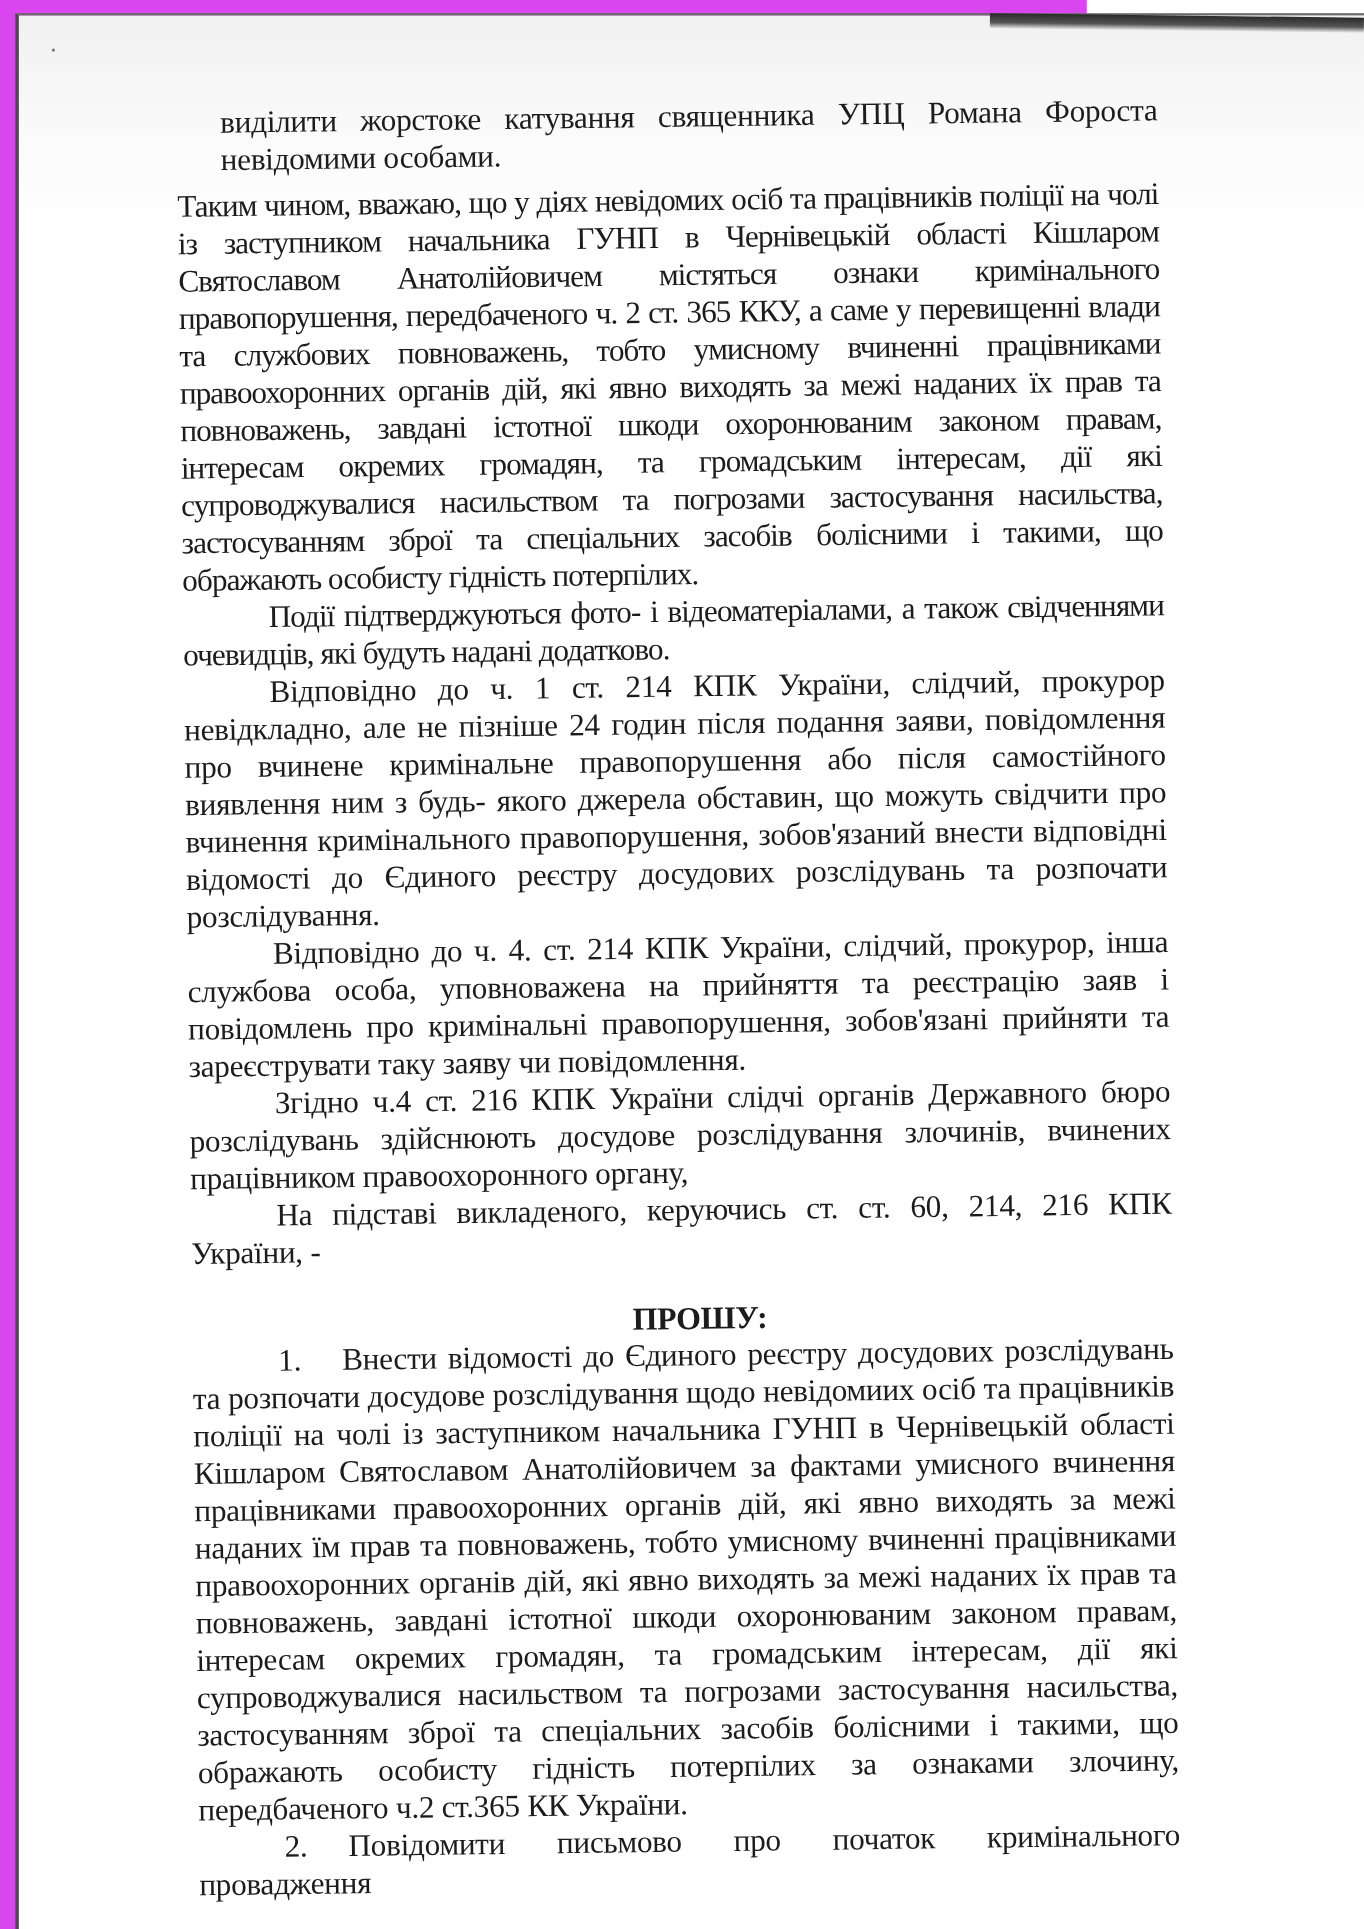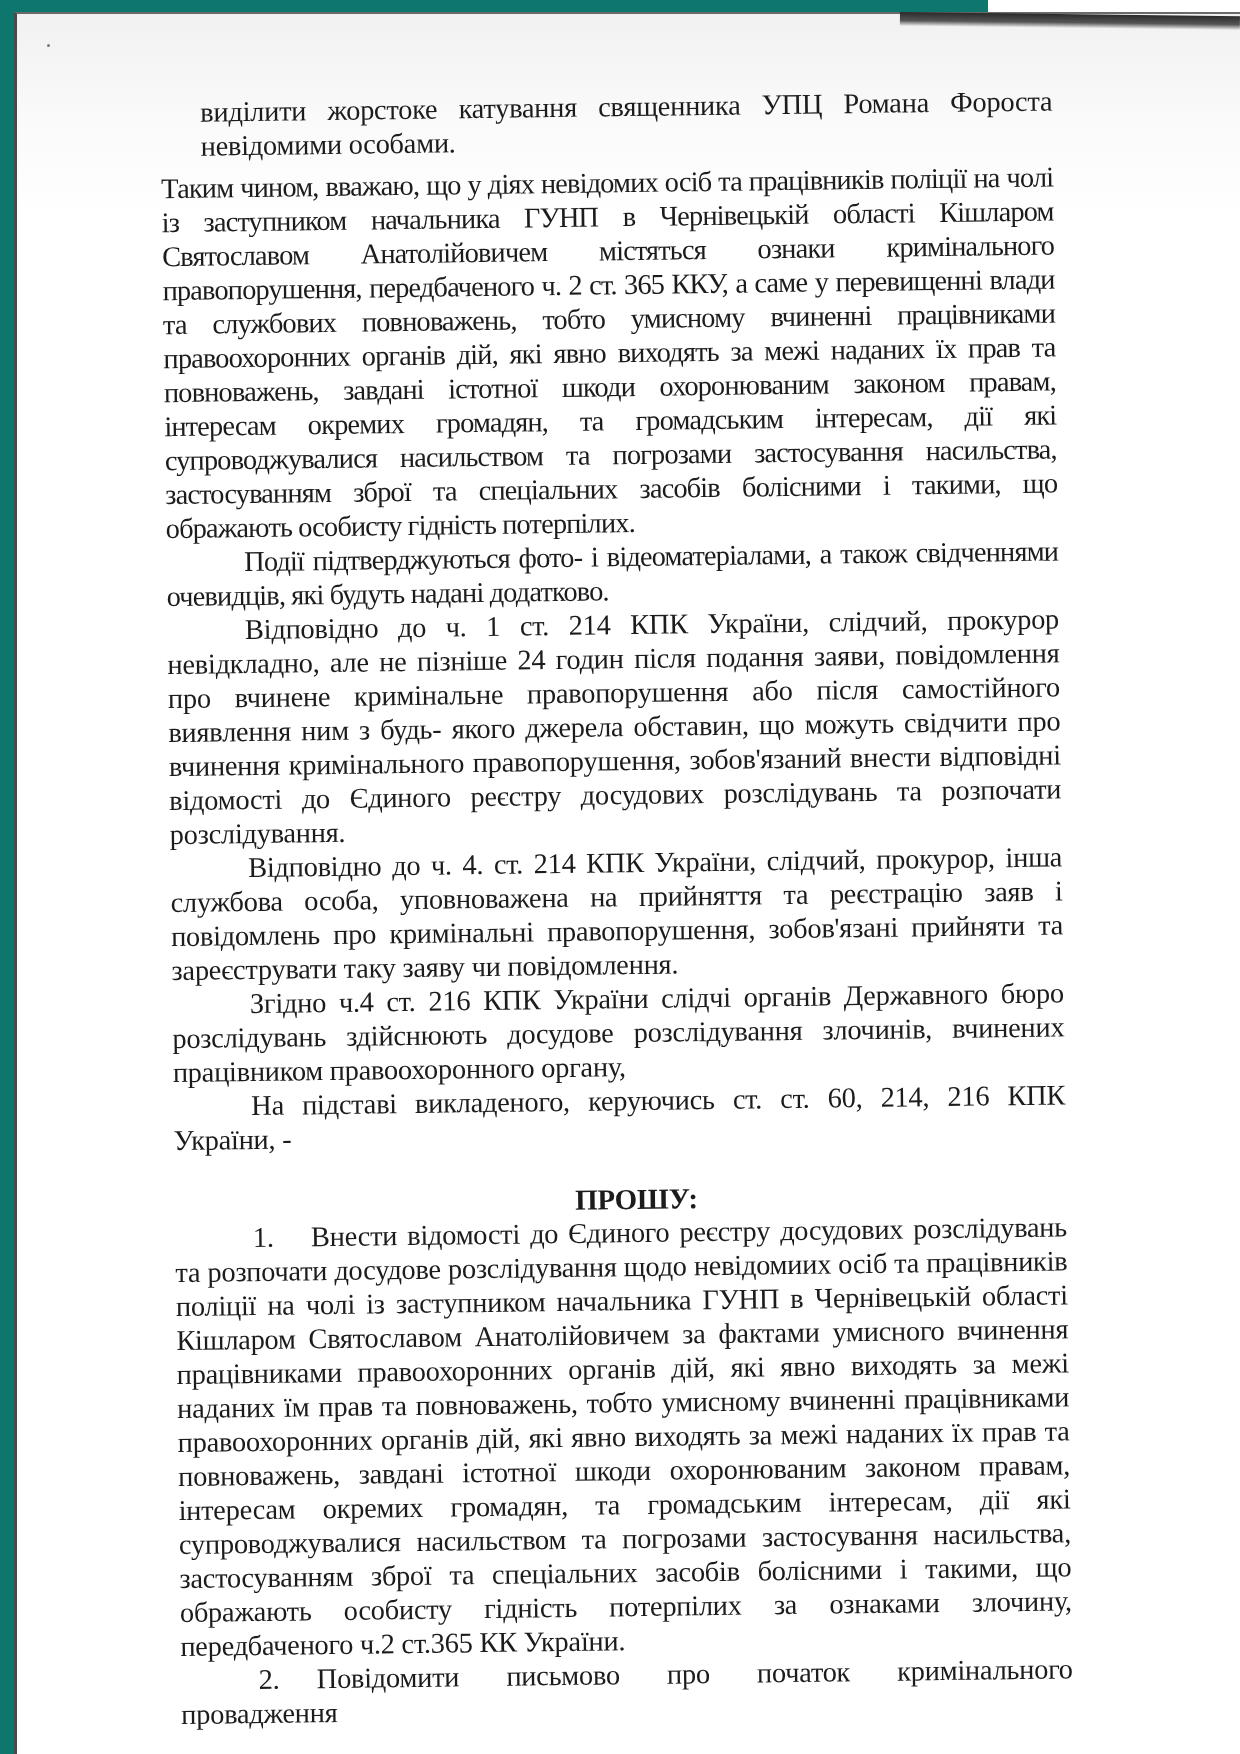--- a/index.html
+++ b/index.html
@@ -8,21 +8,21 @@
       width: 1240px;
       height: 1754px;
       background: #ffffff;
       overflow: hidden;
     }
     .scan {
       position: absolute;
       left: 0; top: 0;
       width: 988px;
       height: 1754px;
-      background: #0f766e;
+      background: #d946ef;
     }
     .page {
       position: absolute;
       left: 14px;
       top: 12px;
       width: 1226px;
       height: 1742px;
       background: linear-gradient(180deg, #f1f1f1 0%, #fafafa 6%, #ffffff 12%, #ffffff 100%);
       border-left: 3px solid #4a4a4a;
       border-top: 2px solid #6a6a6a;

